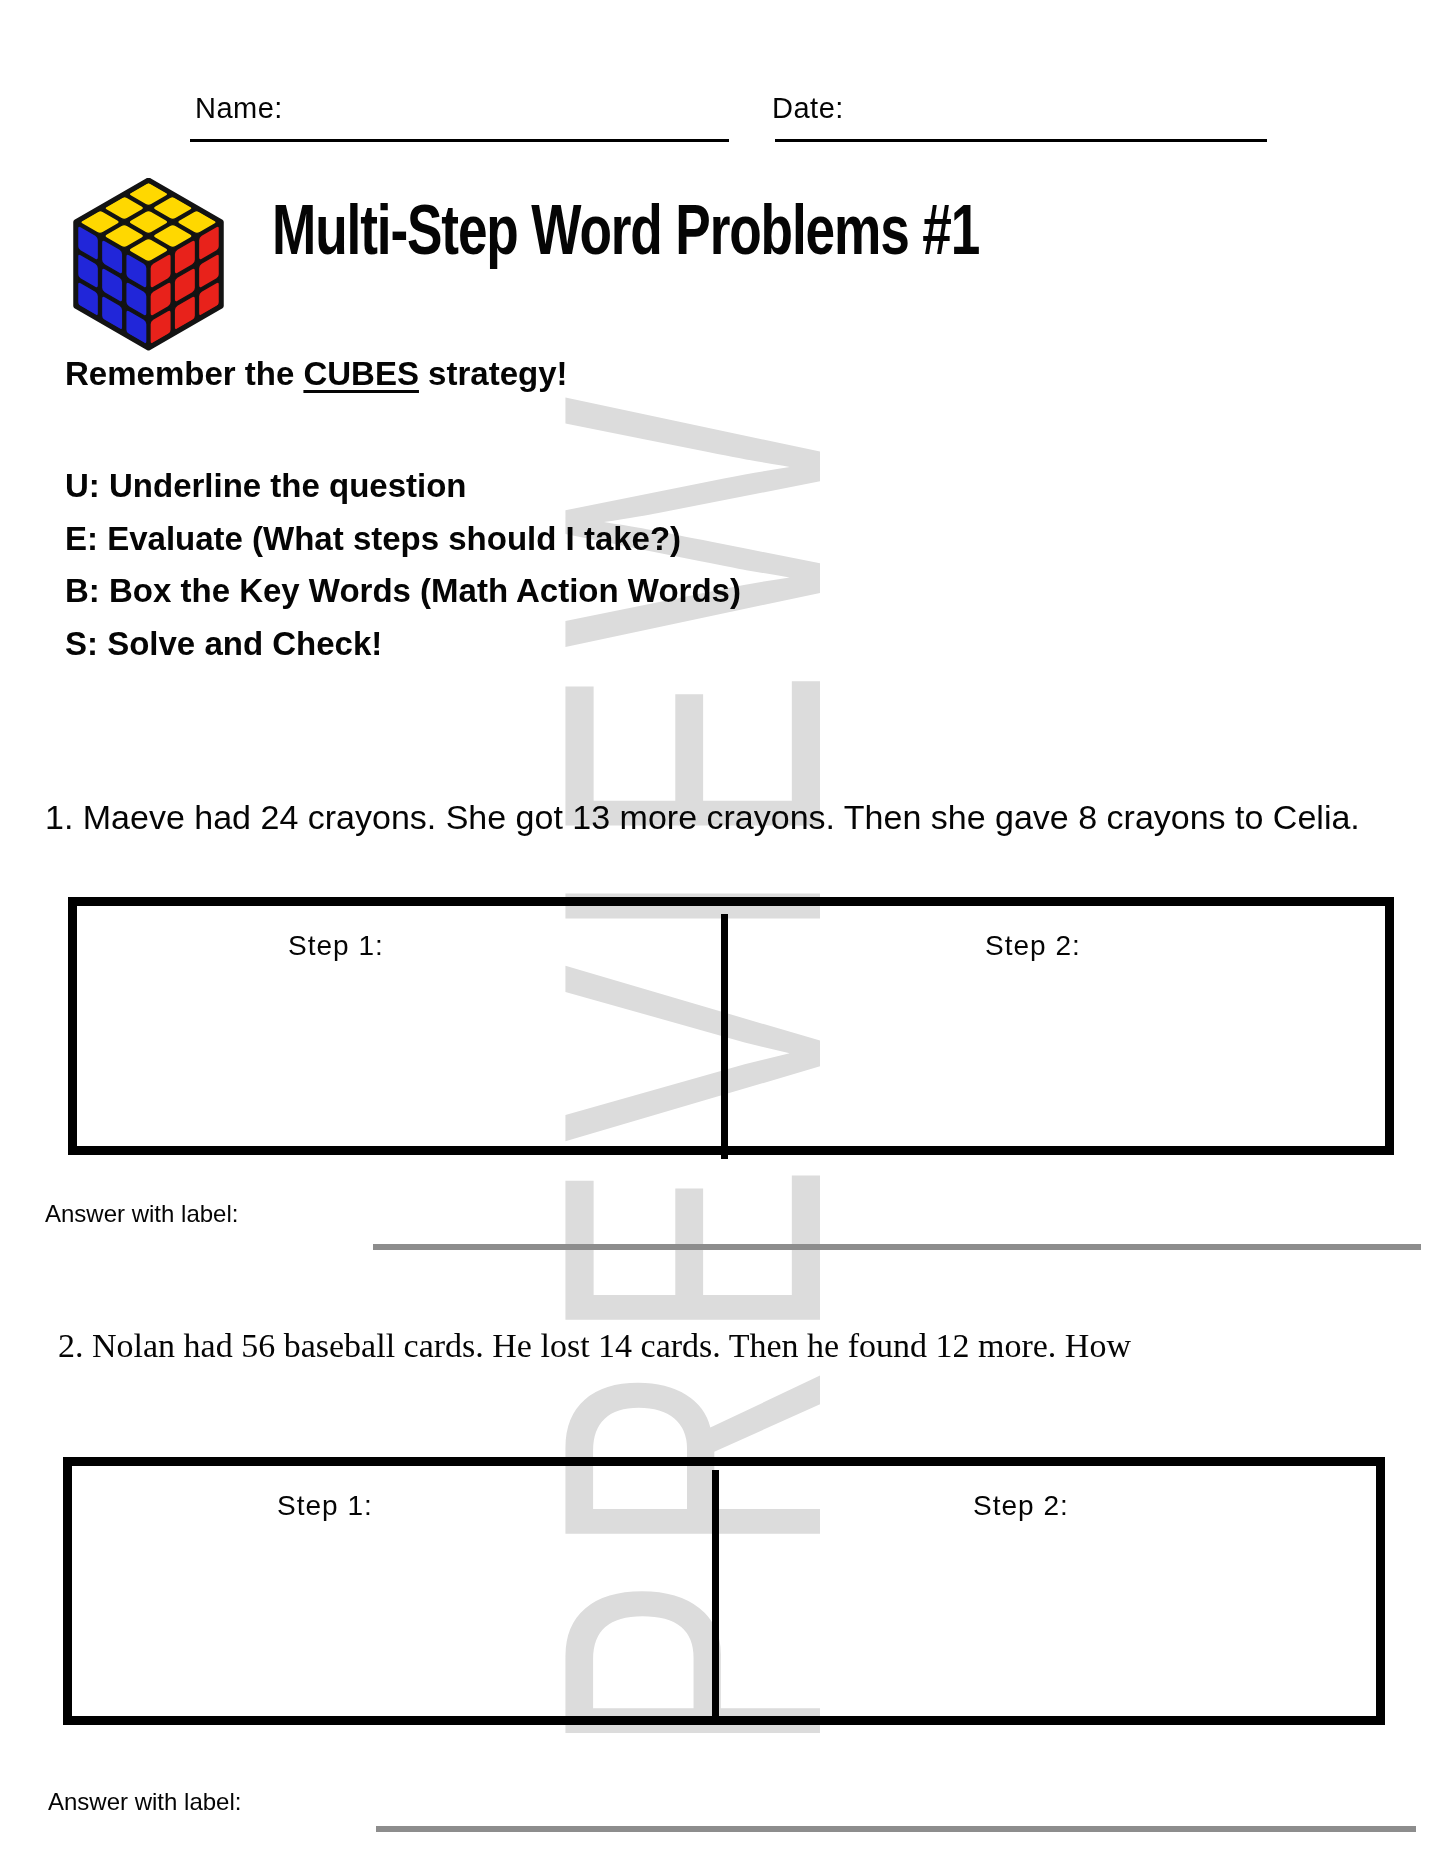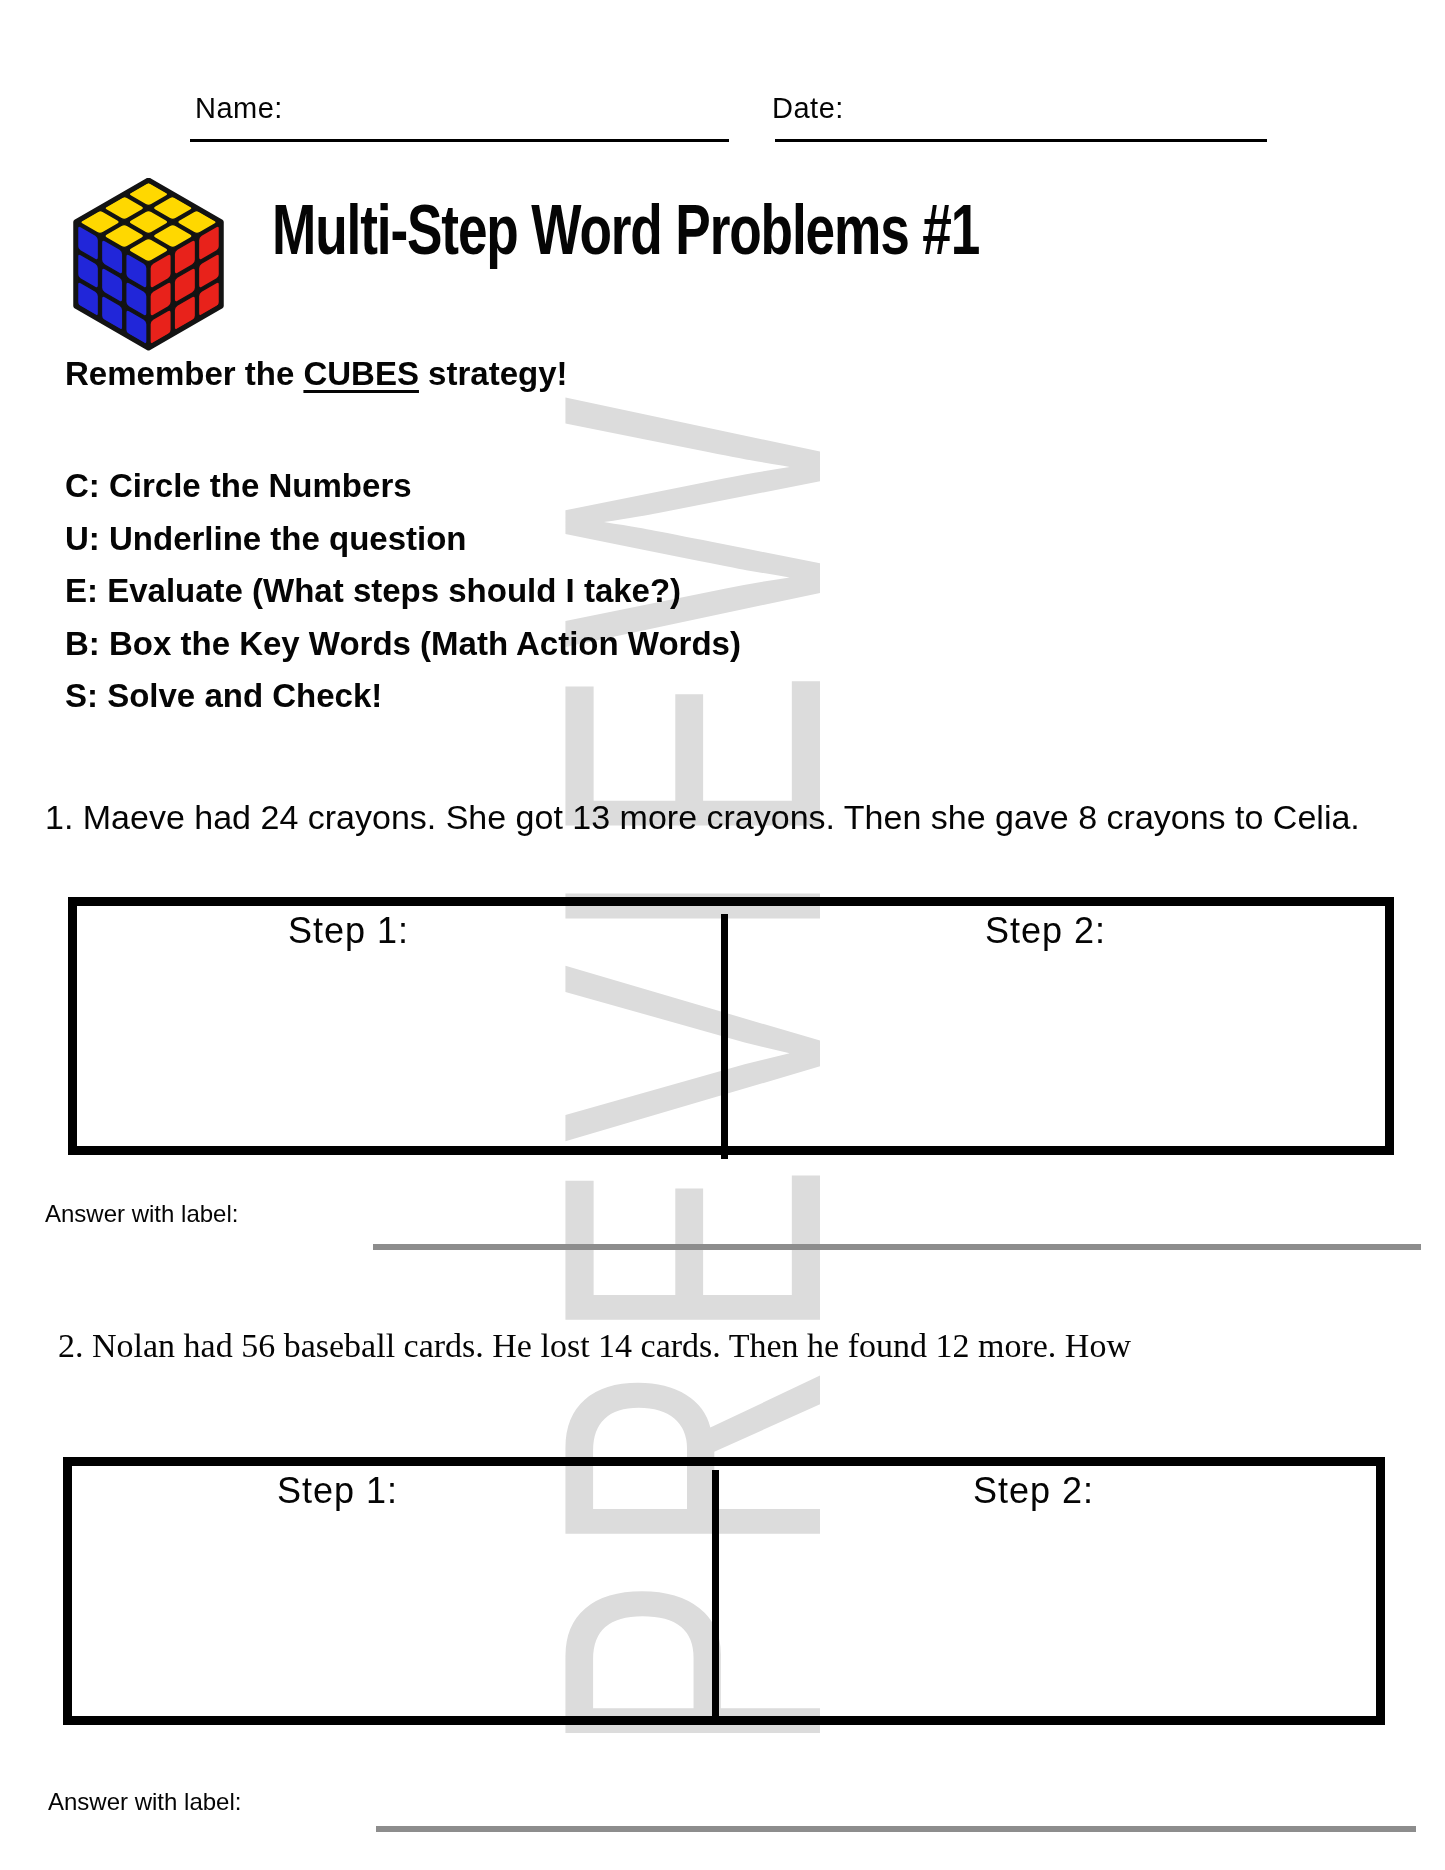--- a/index.html
+++ b/index.html
@@ -50,21 +50,21 @@
   .problem-1 .line-2{margin-left:31px;}
   .problem-2{left:58px;top:1322px;line-height:47px;font-family:Liberation Serif, serif;}
 
   
   .workbox{border:9px solid #000;background:transparent;}
   .workbox-1{left:68px;top:897px;width:1308px;height:240px;}
   .workbox-2{left:63px;top:1457px;width:1304px;height:250px;}
   .vdivider{width:7px;background:#000;}
   .vdivider-1{left:721px;top:914px;height:245px;}
   .vdivider-2{left:712px;top:1470px;height:252px;}
-  .step-label{font-size:36px;font-weight:400;letter-spacing:1px;white-space:nowrap;}
+  .step-label{font-size:28px;font-weight:400;letter-spacing:1px;white-space:nowrap;margin-top:20px;}
   .step1-1{left:288px;top:910px;}
   .step2-1{left:985px;top:910px;}
   .step1-2{left:277px;top:1470px;}
   .step2-2{left:973px;top:1470px;}
 
   
   .answer-label{font-size:24px;font-weight:400;white-space:nowrap;}
   .answer-label-1{left:45px;top:1200px;}
   .answer-label-2{left:48px;top:1788px;}
   .answer-line{height:6px;background:#8d8d8d;}
@@ -132,21 +132,20 @@
     <polygon points="0,0 72.75,42 72.75,126 0,168 -72.75,126 -72.75,42" fill="none" stroke="#131313" stroke-width="5" stroke-linejoin="round"></polygon>
   </svg>
 
   <div class="abs title">Multi-Step Word Problems #1</div>
 
   <div class="abs strategy-heading">
     <span>Remember the </span><span class="u">CUBES</span><span> strategy!</span>
   </div>
 
   <div class="abs strategy-list">
-    <div>C: Circle the Numbers</div>
     <div>U: Underline the question</div>
     <div>E: Evaluate (What steps should I take?)</div>
     <div>B: Box the Key Words (Math Action Words)</div>
     <div>S: Solve and Check!</div>
   </div>
 
   <div class="abs problem problem-1">
     <div class="line-1">1. Maeve had 24 crayons. She got 13 more crayons. Then she gave 8 crayons to Celia.</div>
   </div>
 

